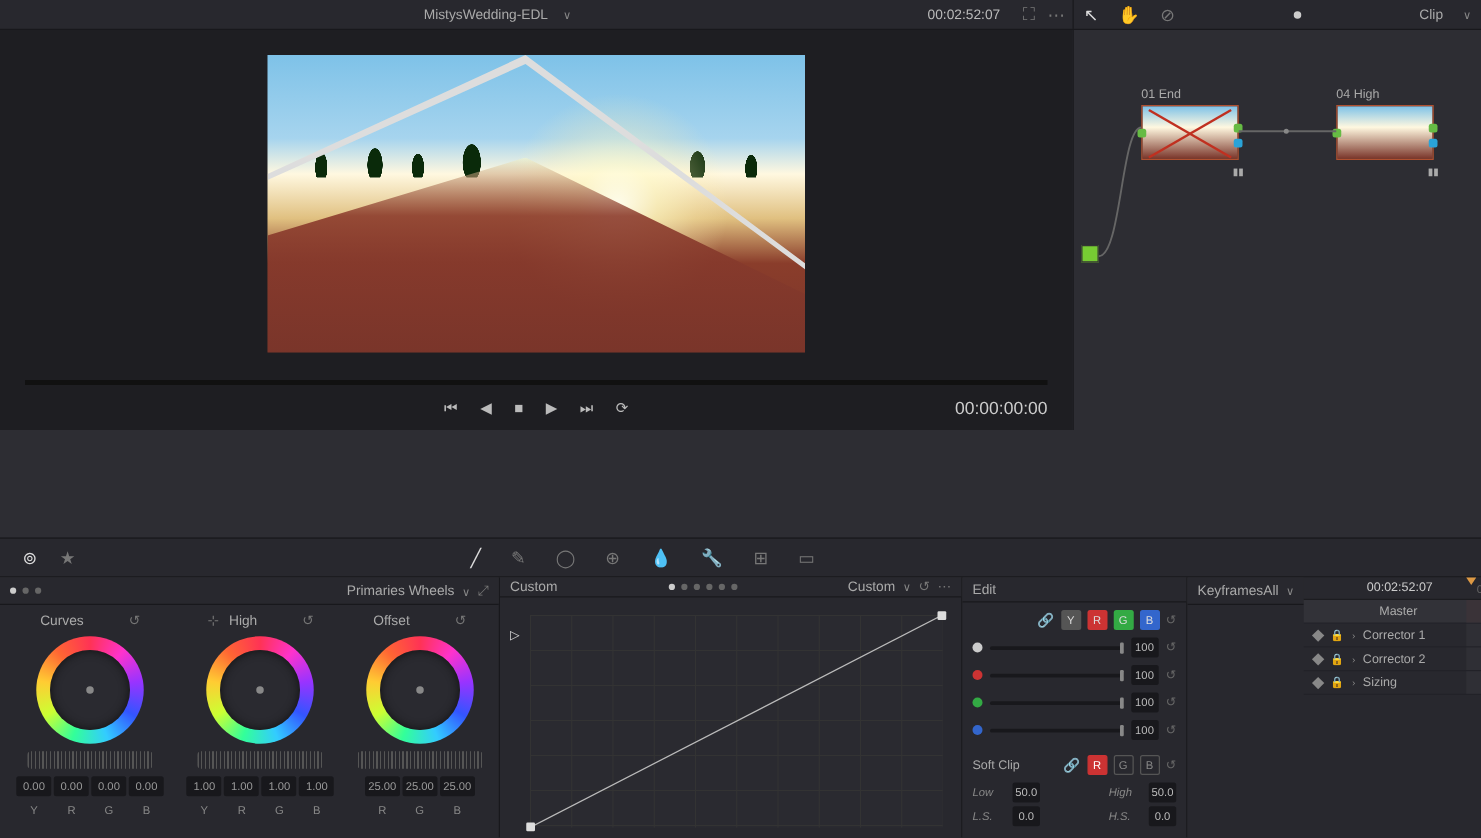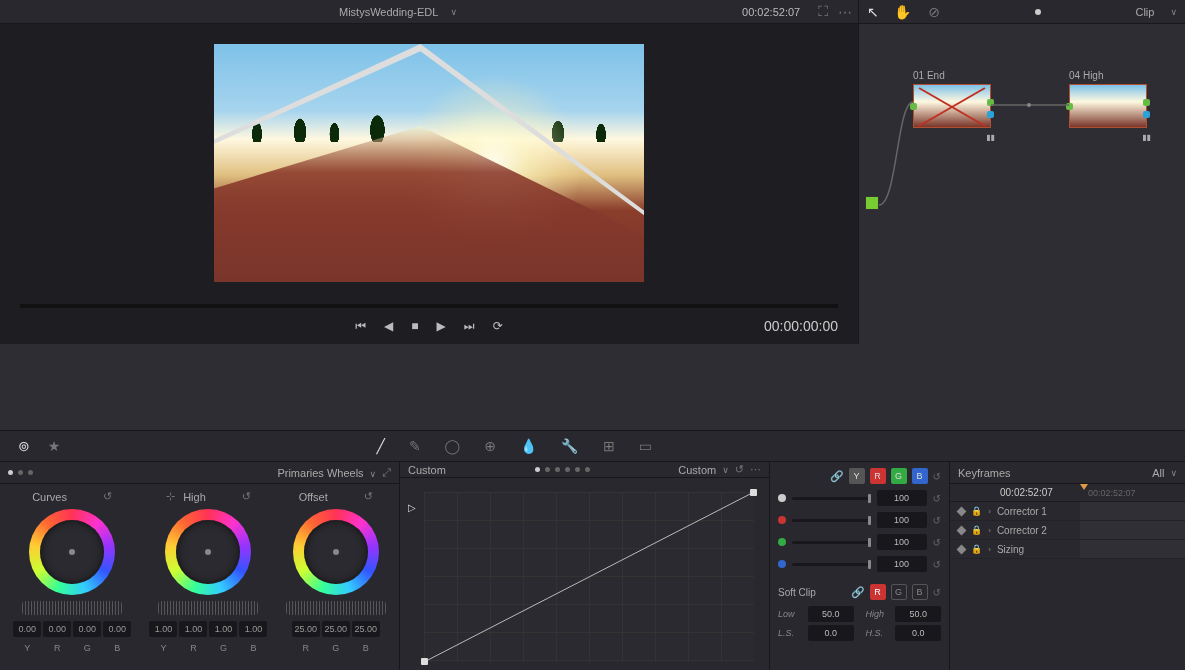--- a/index.html
+++ b/index.html
@@ -70,29 +70,29 @@
 .edit-panel { width:180px; background:#28282e; border-right:1px solid #18181c; display:flex; flex-direction:column; }
 .edit-body { flex:1; padding:6px 8px; display:flex; flex-direction:column; gap:6px; font-size:10px;}
 .edit-row1 { display:flex; align-items:center; gap:5px; }
 .ch-btn { width:16px; height:16px; display:flex; align-items:center; justify-content:center; font-size:9px; border-radius:2px; cursor:pointer; color:#ddd;}
 .ch-y { background:#555;} .ch-r { background:#cc3333;} .ch-g{background:#33aa44;} .ch-b{background:#3366cc;}
 .slider-row { display:flex; align-items:center; gap:6px; }
 .color-dot { width:8px; height:8px; border-radius:50%; }
 .c-w{background:#ccc;} .c-r{background:#cc3333;} .c-g{background:#33aa44;} .c-b{background:#3366cc;}
 .mini-slider { flex:1; height:3px; background:#18181c; position:relative; border-radius:2px; }
 .mini-slider::after{content:''; position:absolute; right:0; top:-3px; width:3px; height:9px; background:#888; border-radius:1px;}
-.val-box { width:50px; height:16px; background:#18181c; color:#bbb; font-size:9px; display:flex; align-items:center; justify-content:center; border-radius:2px;}
+.val-box { width:22px; height:16px; background:#18181c; color:#bbb; font-size:9px; display:flex; align-items:center; justify-content:center; border-radius:2px;}
 .reset-s { color:#666; font-size:10px;}
 .softclip { margin-top:6px; }
 .sc-head { display:flex; align-items:center; gap:5px; margin-bottom:6px;}
 .sc-btn { width:16px; height:16px; border:1px solid #555; display:flex; align-items:center; justify-content:center; font-size:9px; border-radius:2px; color:#888; cursor:pointer;}
 .sc-btn.active { background:#cc3333; color:#fff; border-color:#cc3333;}
 .sc-row { display:flex; align-items:center; gap:6px; margin-bottom:3px;}
 .sc-lbl { width:26px; color:#888; font-size:9px;font-style:italic;}
-.keyframes-panel { flex:1; background:#28282e; display:flex; flex-direction:column; }
+.keyframes-panel { flex:1; background:#28282e; display:flex; }
 .kf-body { flex:1; font-size:10px; }
 .kf-tc-row { height:18px; display:flex; align-items:center; position:relative; border-bottom:1px solid #1c1c20; }
 .kf-tc-row .tc-a { position:absolute; left:50px; color:#ccc; }
 .kf-tc-row .tc-b { position:absolute; left:138px; color:#666; font-size:9px;}
 .kf-tc-row .marker { position:absolute; left:130px; top:0; width:0; height:0; border-left:4px solid transparent; border-right:4px solid transparent; border-top:6px solid #d94; }
 .kf-row { height:19px; display:flex; align-items:center; padding-left:8px; gap:6px; border-bottom:1px solid #222228; position:relative;}
 .kf-row.master { background:#323238; justify-content:flex-start; padding-left:60px;}
 .kf-diamond { width:7px; height:7px; background:#888; transform:rotate(45deg); }
 .kf-lock { color:#888; font-size:9px;}
 .kf-chev { color:#888; font-size:8px;}
@@ -308,20 +308,23 @@
         <svg class="curve-line" viewBox="0 0 330 170" preserveAspectRatio="none">
           <line x1="0" y1="170" x2="330" y2="0" stroke="#bbb" stroke-width="1"></line>
         </svg>
         <div class="cp" style="left:-3px; bottom:-3px;"></div>
         <div class="cp" style="right:-3px; top:-3px;"></div>
       </div>
     </div>
   </div>
 
   <div class="edit-panel">
+    <div class="panel-head" style="justify-content:flex-start; gap:8px;">
+      <span>Edit</span>
+    </div>
     <div class="edit-body">
       <div class="edit-row1">
         <span style="flex:1"></span>
         <span class="tool-ico" style="font-size:11px;">🔗</span>
         <span class="ch-btn ch-y">Y</span>
         <span class="ch-btn ch-r">R</span>
         <span class="ch-btn ch-g">G</span>
         <span class="ch-btn ch-b">B</span>
         <span class="reset-s">↺</span>
       </div>
@@ -385,20 +388,24 @@
         <span>All</span>
         <span class="chev">∨</span>
       </div>
     </div>
     <div class="kf-body">
       <div class="kf-tc-row">
         <span class="tc-a">00:02:52:07</span>
         <div class="marker"></div>
         <span class="tc-b">00:02:52:07</span>
       </div>
+      <div class="kf-row master">
+        <span>Master</span>
+        <div class="kf-track sel"></div>
+      </div>
       <div class="kf-row">
         <span class="kf-diamond"></span>
         <span class="kf-lock">🔒</span>
         <span class="kf-chev">›</span>
         <span>Corrector 1</span>
         <div class="kf-track"></div>
       </div>
       <div class="kf-row">
         <span class="kf-diamond"></span>
         <span class="kf-lock">🔒</span>

